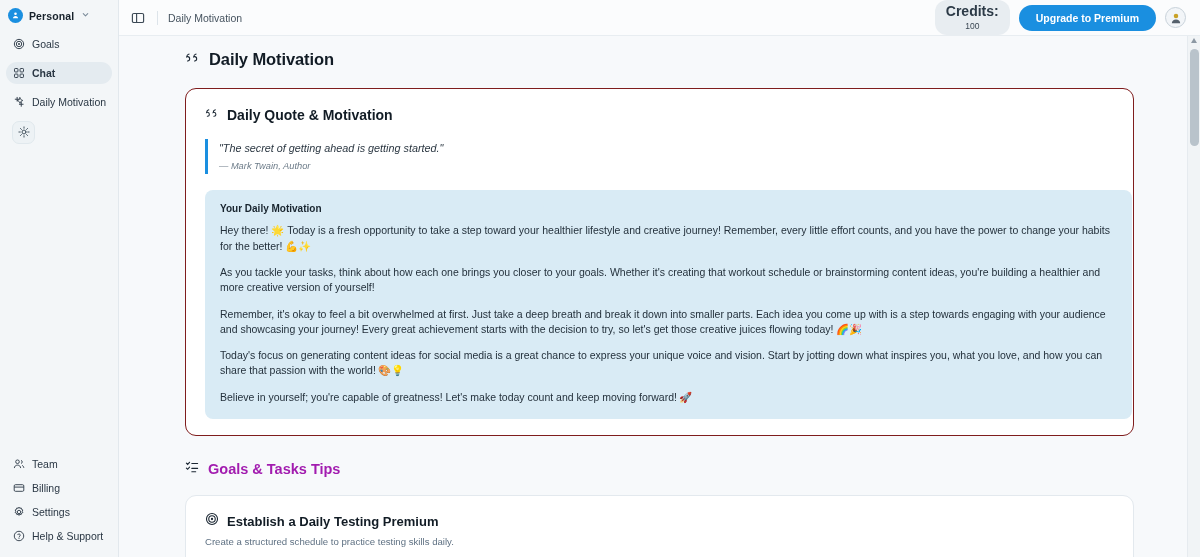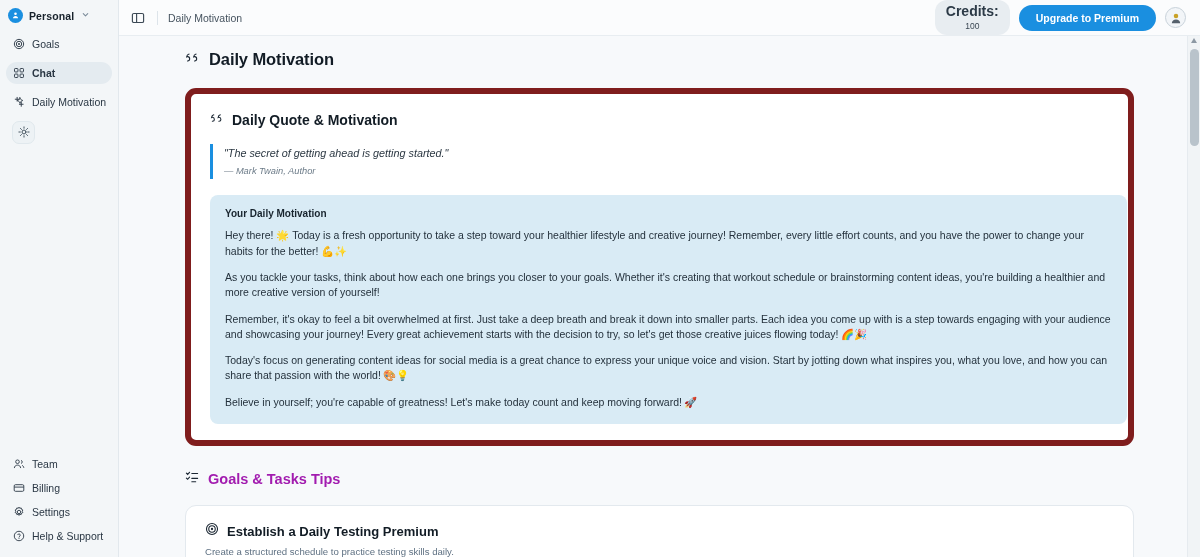--- a/index.html
+++ b/index.html
@@ -85,21 +85,21 @@
     display: flex; align-items: center; justify-content: center; cursor: pointer;
   }
 
   .scroll-area { flex: 1 1 auto; overflow: hidden; position: relative; padding: 0 0 0 0; }
   .content { padding: 14px 66px 0 66px; }
 
   .page-title { display: flex; align-items: center; gap: 9px; margin-bottom: 19px; }
   .page-title h1 { font-size: 16.5px; font-weight: bold; color: #121c25; letter-spacing: -.1px; }
 
   .card {
-    background: #fff; border: 6px solid #7f1d1d;
+    background: #fff; border: 1px solid #7f1d1d;
     border-radius: 11px; padding: 17px 1px 16px 19px;
   }
   .card-head { display: flex; align-items: center; gap: 8px; margin-bottom: 15px; }
   .card-head h2 { font-size: 14px; font-weight: bold; color: #121c25; }
 
   .quote {
     border-left: 3px solid #1a8fe0;
     padding: 1px 0 3px 11px; margin-bottom: 16px;
   }
   .quote .q { font-size: 10.8px; font-style: italic; color: #2b3742; line-height: 1.5; }

